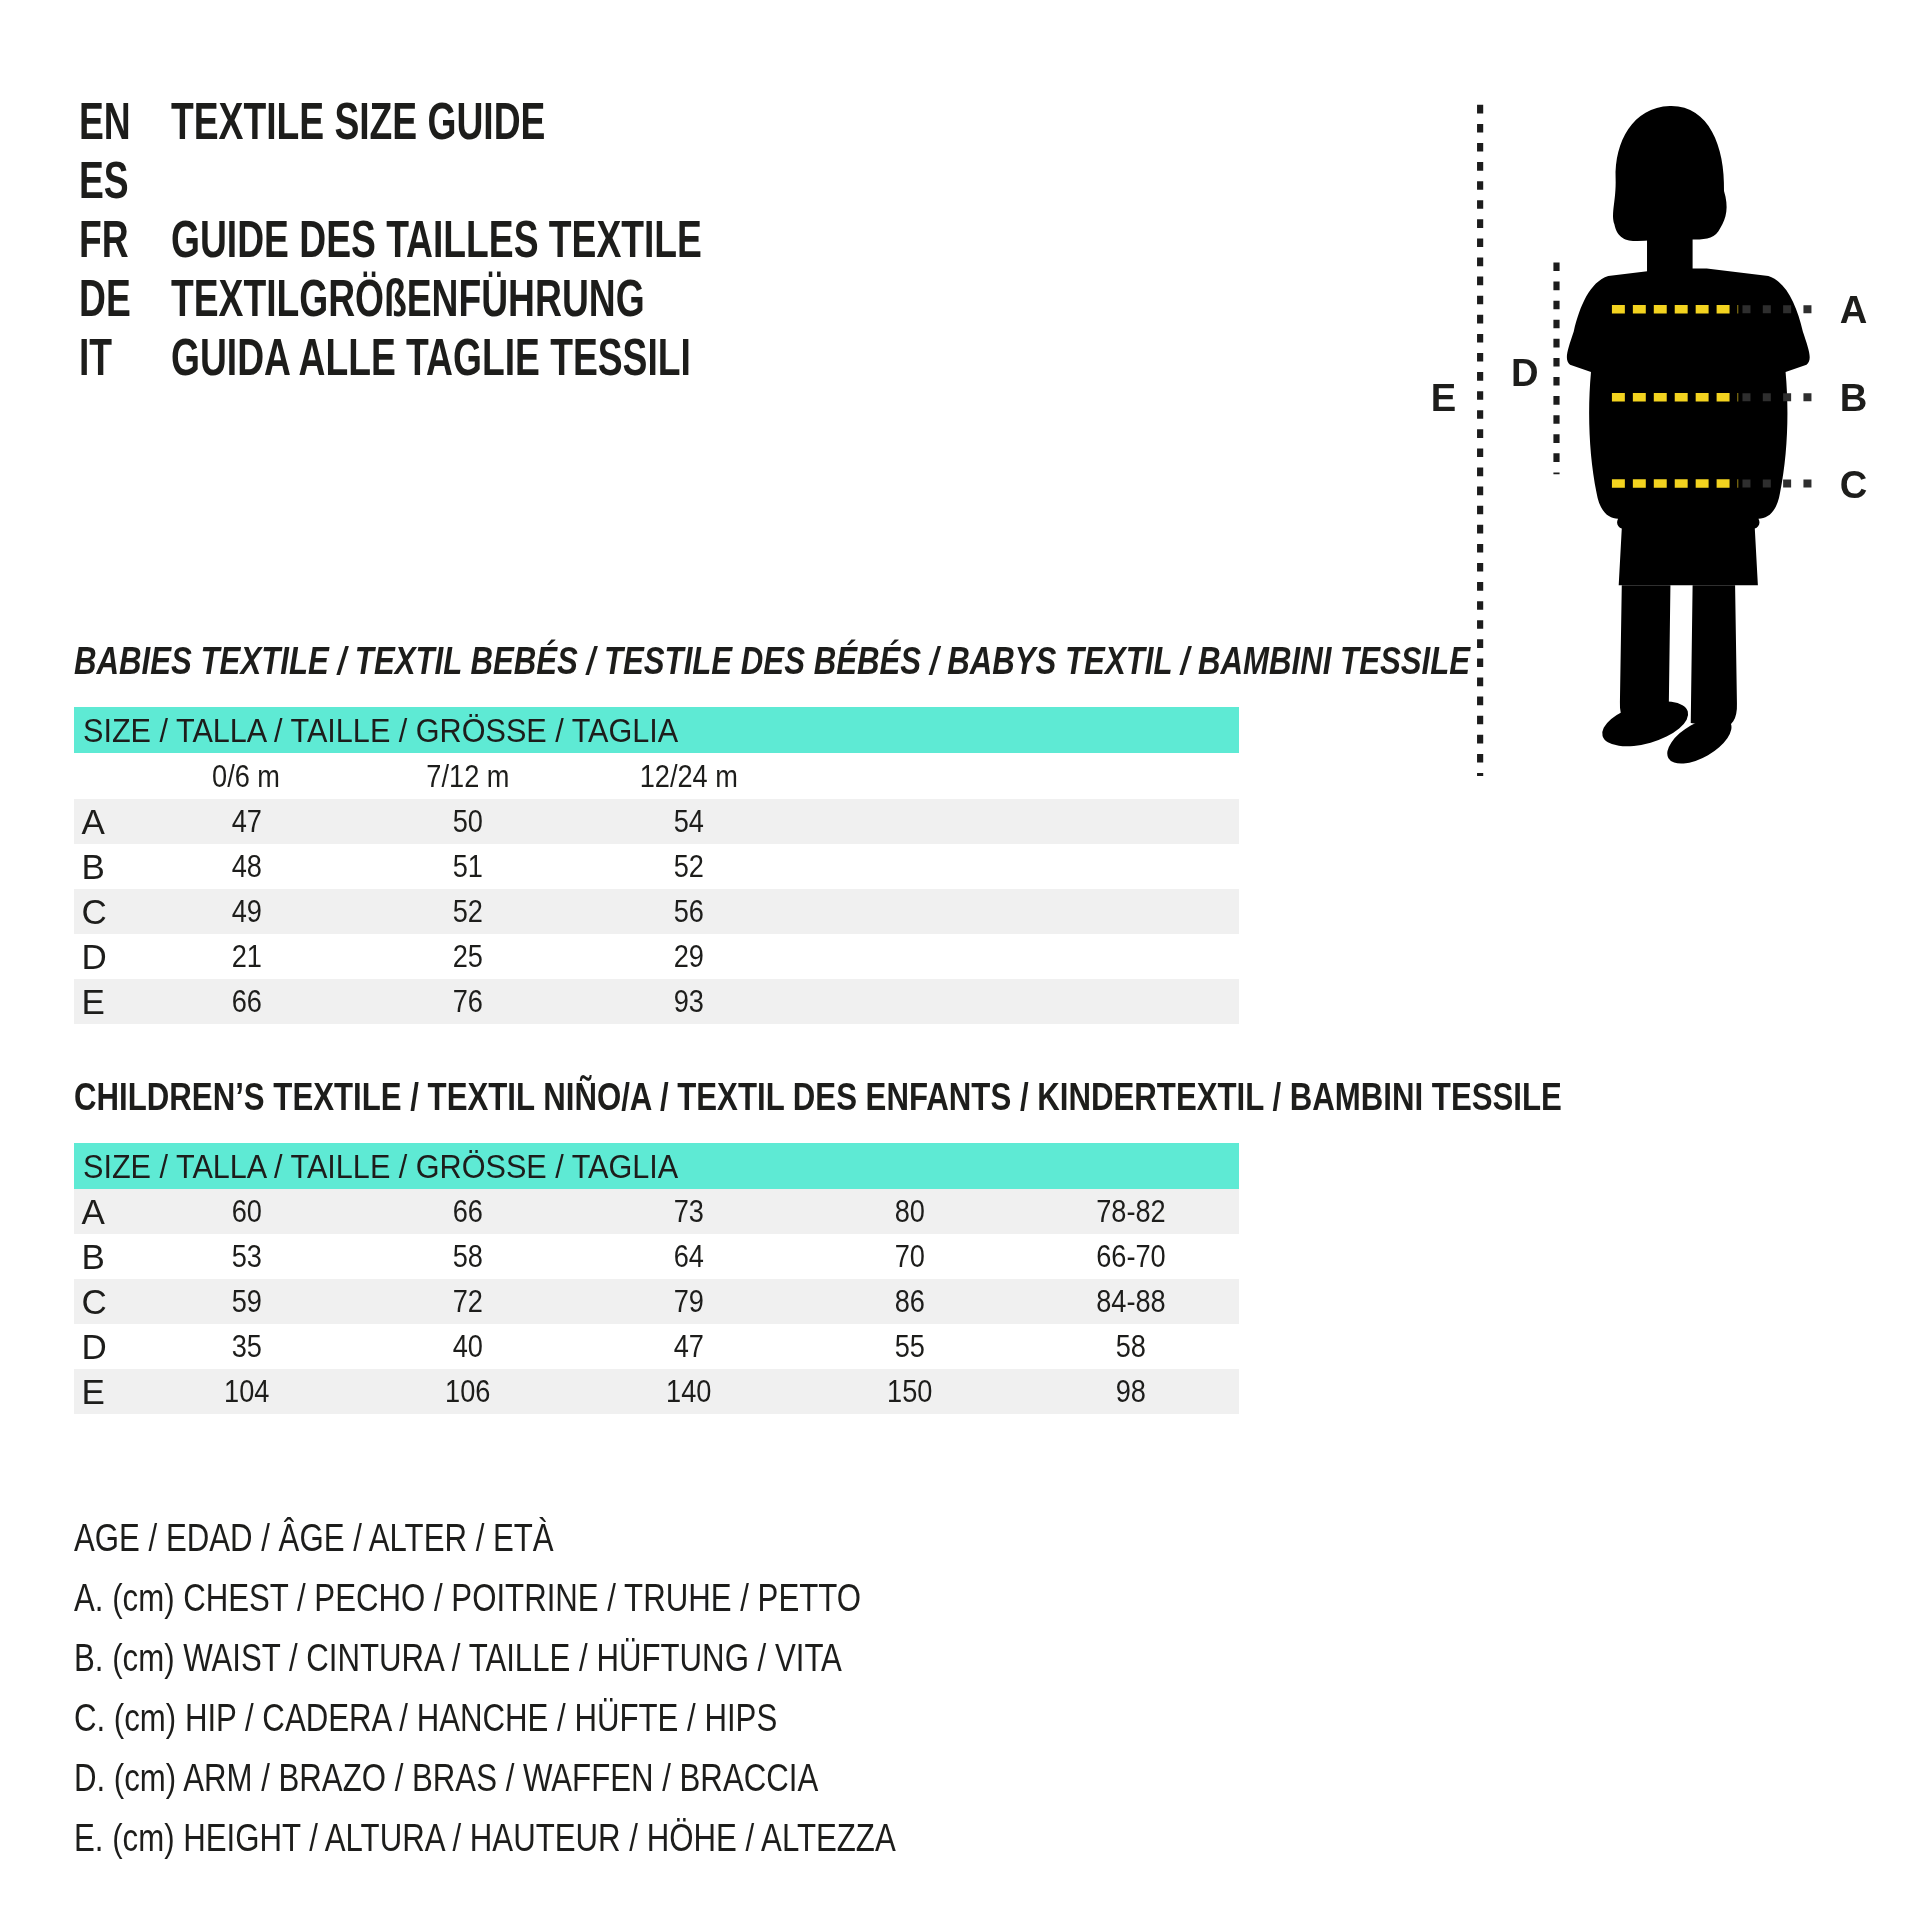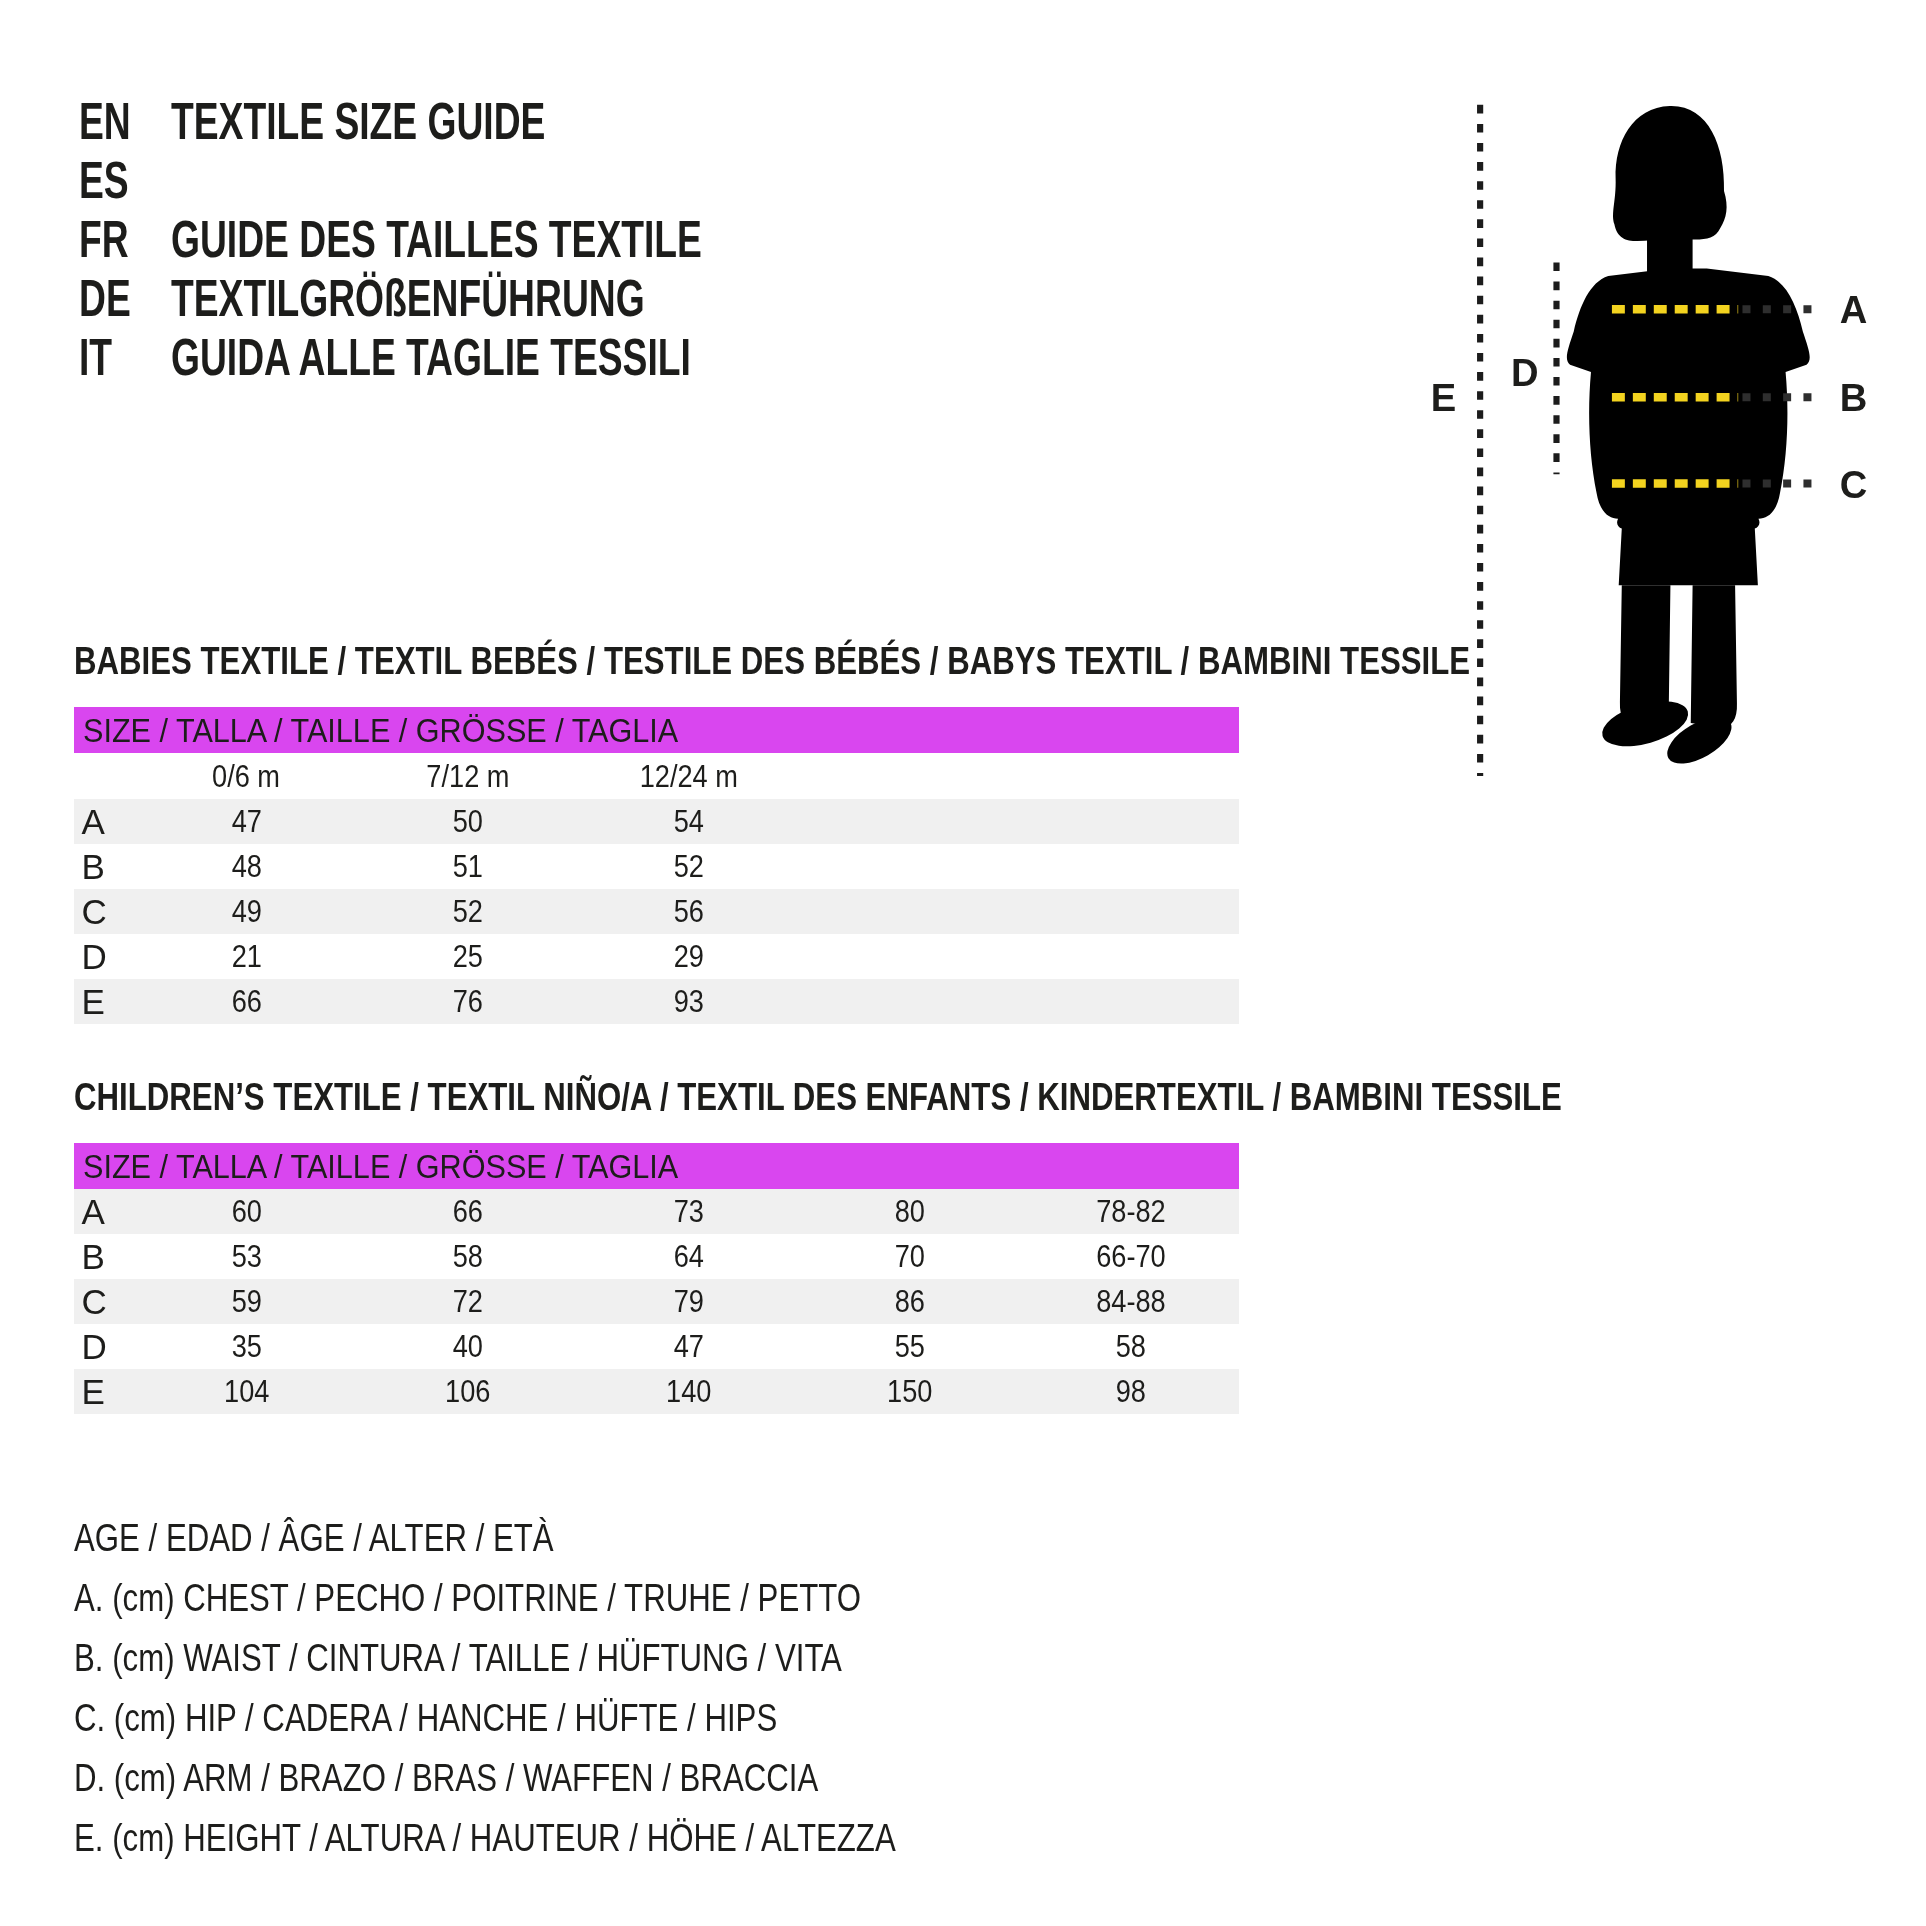--- a/index.html
+++ b/index.html
@@ -22,21 +22,21 @@
 
   
   #figure-panel { position:absolute; left:1405px; top:86px; width:521px; height:715px; }
   .fig-label { font-family:"Liberation Sans","DejaVu Sans",sans-serif; font-weight:700; font-size:62px; fill:#1d1d1b; }
 
   
   .section-title { position:absolute; left:74px; font-size:39px; font-weight:700; line-height:39px; }
 
   
   .size-table { position:absolute; left:74px; width:1165px; }
-  .size-bar { background:#d946ef; height:46px; display:flex; align-items:center;
+  .size-bar { background:#5eead4; height:46px; display:flex; align-items:center;
               padding-left:9.2px; font-size:34px; box-sizing:border-box; }
   .grid-b { display:grid; grid-template-columns:62px 221px 221px 221px 1fr; align-items:center; }
   .grid-c { display:grid; grid-template-columns:62px 221px 221px 221px 221px 221px; align-items:center; }
   .cols-row { height:46px; font-size:32px; }
   .t-row { height:45px; font-size:32px; }
   .alt { background:#f0f0f0; }
   .cell { text-align:center; }
   .rlabel { font-size:35px; padding-left:7.4px; text-align:left; }
 
   
@@ -116,21 +116,21 @@
       <line x1="548" y1="645" x2="672" y2="645" stroke="#2e2e2e" stroke-width="13" stroke-dasharray="13 20"></line>
 
       <text x="42" y="527" class="fig-label">E</text>
       <text x="172" y="487" class="fig-label">D</text>
       <text x="706" y="385" class="fig-label">A</text>
       <text x="706" y="528" class="fig-label">B</text>
       <text x="706" y="668" class="fig-label">C</text>
     </svg>
   </div>
 
-  <div class="section-title" style="top:641px;">
+  <div class="section-title" style="top:641px;font-style:italic;">
     <span class="cond sx80">BABIES TEXTILE / TEXTIL BEBÉS / TESTILE DES BÉBÉS / BABYS TEXTIL / BAMBINI TESSILE</span>
   </div>
 
   <div class="size-table" style="top:707px;">
     <div class="size-bar">
       <span class="cond sx90">SIZE / TALLA / TAILLE / GRÖSSE / TAGLIA</span>
     </div>
     <div class="cols-row grid-b">
       <span class="rlabel"></span>
       <span class="cell"><span class="cond sx85c">0/6 m</span></span>

